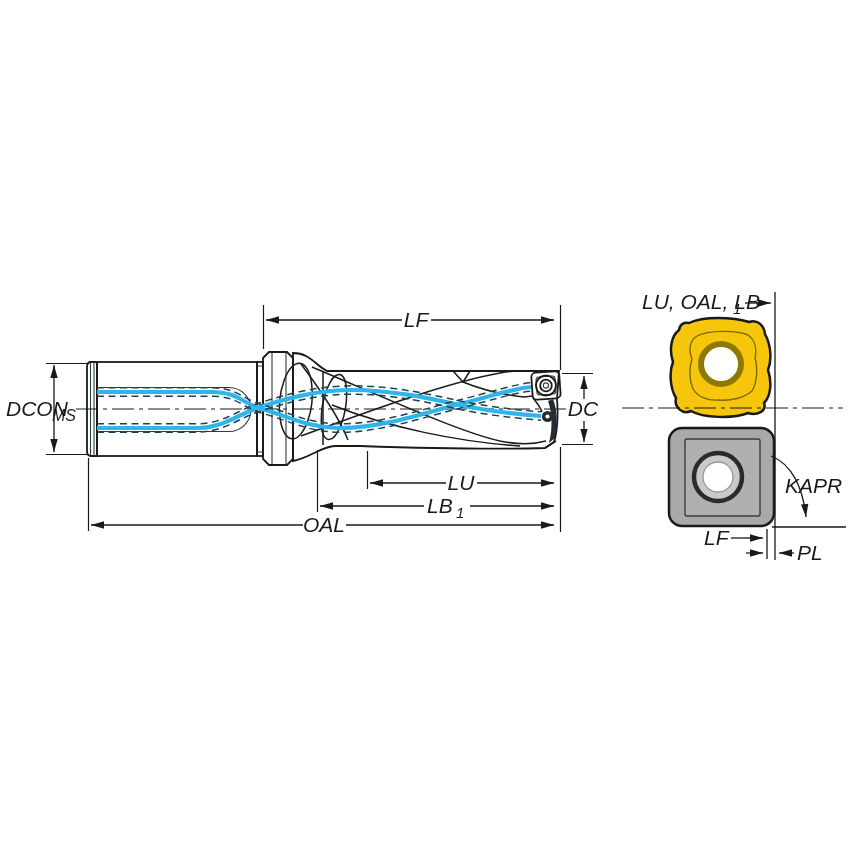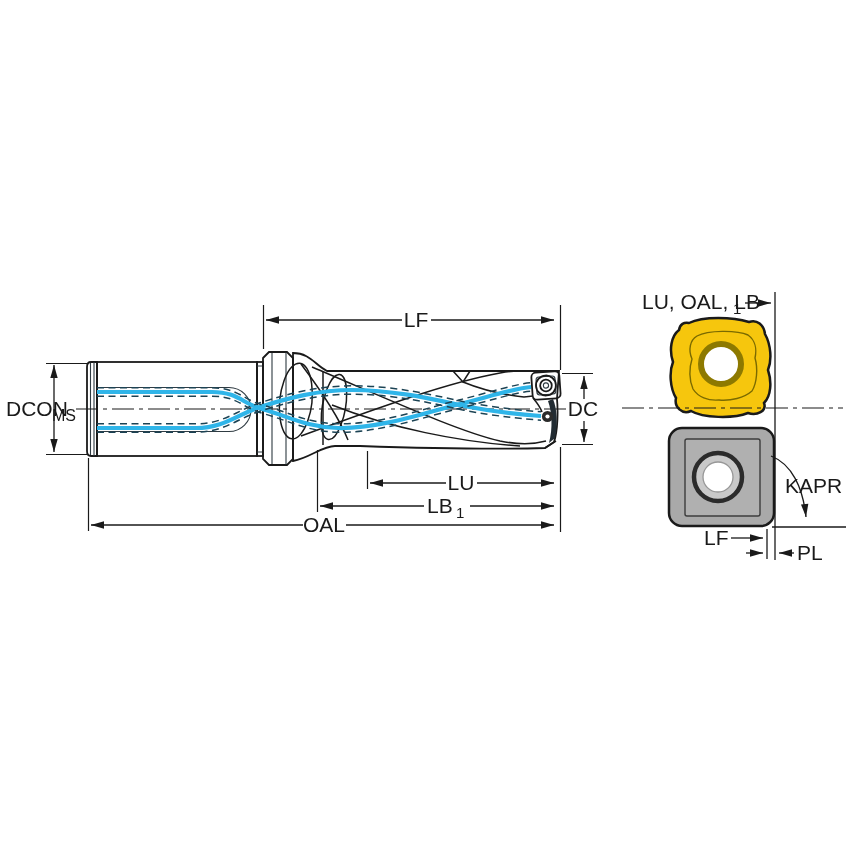--- a/index.html
+++ b/index.html
@@ -1,17 +1,17 @@
 <!DOCTYPE html>
 <html><head>
 <meta charset="utf-8">
 <style>
   html,body{margin:0;padding:0;background:#ffffff;}
   .stage{position:relative;width:854px;height:854px;background:#ffffff;overflow:hidden;
-         font-family:"Liberation Sans", sans-serif;}
+         font-family:"Liberation Sans", sans-serif;font-style:italic;}
   svg{position:absolute;left:0;top:0;}
   text{fill:#1a1a1a;font-family:"Liberation Sans", sans-serif;font-size:21px;}
   text.sub{font-size:15px;}
   text.subMS{font-size:16px;}
   .dim{stroke:#1a1a1a;stroke-width:1.3;fill:none;}
   .ext{stroke:#1a1a1a;stroke-width:1.2;fill:none;}
   .ol{stroke:#1a1a1a;stroke-width:1.8;fill:none;}
   .thin{stroke:#2f3b42;stroke-width:1.1;fill:none;}
   .flute{stroke:#1a1a1a;stroke-width:1.5;fill:none;}
   .cl{stroke:#1a1a1a;stroke-width:1.1;fill:none;stroke-dasharray:22 5 4 5;}

